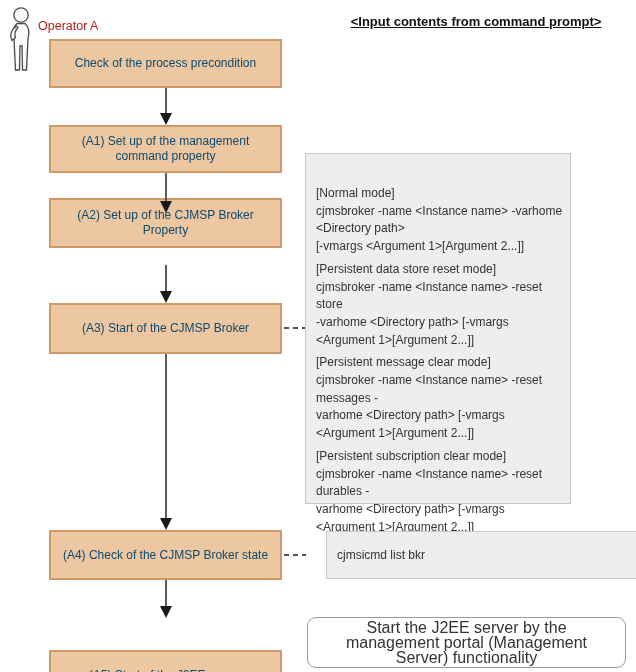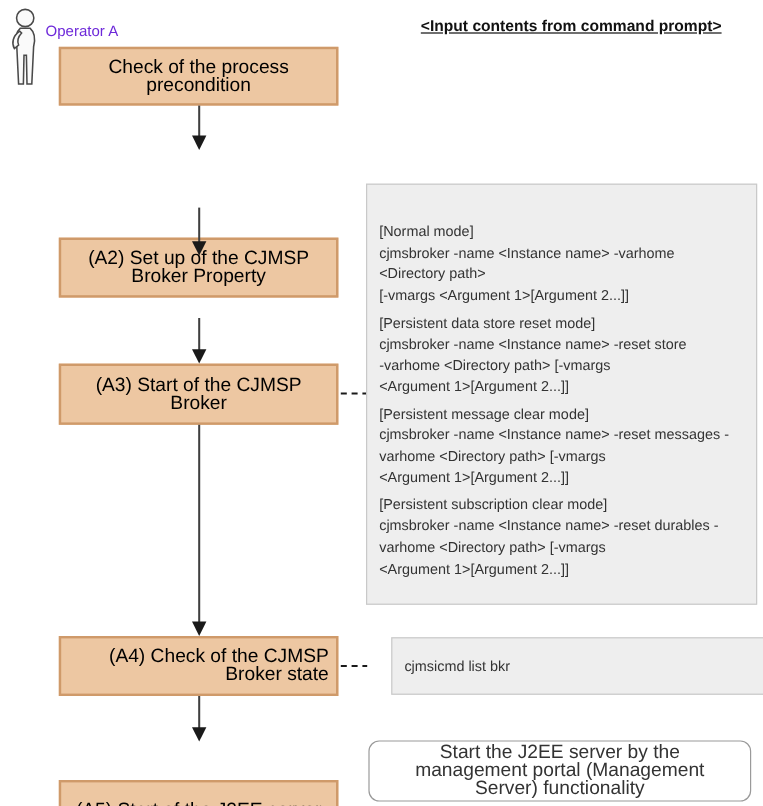--- a/index.html
+++ b/index.html
@@ -1,40 +1,40 @@
 <!DOCTYPE html>
 <html><head>
 <meta charset="utf-8">
 <style>
   html,body{margin:0;padding:0;background:#fff;}
   #stage{
     position:relative;width:636px;height:672px;background:#ffffff;
     font-family:"Liberation Sans",sans-serif;color:#333;overflow:hidden;
   }
   .actor-label{
-    position:absolute;left:38px;top:19px;font-size:12.5px;color:#6d28d9;
+    position:absolute;left:38px;top:19px;font-size:12.5px;color:#b91c1c;
   }
   .input-title{
     position:absolute;left:330px;top:14px;width:292px;text-align:center;
     font-size:13px;font-weight:bold;color:#111;text-decoration:underline;
   }
   .flow-box{
     position:absolute;left:49px;width:233px;box-sizing:border-box;
     background:#edc7a2;border:2px solid #cf9a6a;
     display:flex;align-items:center;justify-content:center;text-align:center;
-    font-size:16px;line-height:15px;color:#000000;padding:0 6px;
+    font-size:12px;line-height:15px;color:#0c4a6e;padding:0 6px;
   }
   .b0{top:39px;height:49px;}
   .b1{top:125px;height:48px;}
   .b2{top:198px;height:50px;}
   .b3{top:303px;height:51px;}
   .b4{top:530px;height:50px;text-align:right;}
   .b5{top:618px;height:50px;margin-top:32px;}
   .cmd-box{
-    position:absolute;left:305px;top:153px;width:326px;height:351px;box-sizing:border-box;
+    position:absolute;left:305px;top:153px;width:266px;height:351px;box-sizing:border-box;
     background:#eeeeee;border:1px solid #c9c9c9;
     padding:31px 4px 8px 10px;font-size:12px;line-height:17.7px;color:#333;
   }
   .cmd-para{white-space:pre-line;margin:0 0 5px 0;}
   .cmd-result-box{
     position:absolute;left:306px;top:531px;width:322px;height:48px;box-sizing:border-box;
     background:#eeeeee;border:1px solid #c9c9c9;
     display:flex;align-items:center;font-size:12px;color:#333;padding:0 10px;margin-left:20px;
   }
   .note-box{
@@ -56,20 +56,21 @@
       <circle cx="17" cy="9" r="7.2"></circle>
       <path d="M13 17.5 L21 17.5 C25 21 25.5 27 24 33 L22.5 64 L18.5 64 L18 40 L16 40 L15.5 64 L11.5 64 L10 33 C8.5 27 9 21 13 17.5 Z"></path>
       <path d="M12.5 20 C6.5 24 5.5 30 8 34.5 L11.5 31.5 C10.3 28.5 11.2 24.5 14 21.5 Z"></path>
     </g>
   </svg>
   <div class="actor-label">Operator A</div>
 
   <div class="input-title">&lt;Input contents from command prompt&gt;</div>
 
   <div class="flow-box b0">Check of the process precondition</div>
+  <div class="flow-box b1">(A1) Set up of the management command property</div>
   <div class="flow-box b2">(A2) Set up of the CJMSP Broker Property</div>
   <div class="flow-box b3">(A3) Start of the CJMSP Broker</div>
   <div class="flow-box b4">(A4) Check of the CJMSP Broker state</div>
   <div class="flow-box b5">(A5) Start of the J2EE server</div>
 
   <div class="cmd-box">
     <p class="cmd-para">[Normal mode]
 cjmsbroker -name &lt;Instance name&gt; -varhome
 &lt;Directory path&gt;
 [-vmargs &lt;Argument 1&gt;[Argument 2...]]</p>

